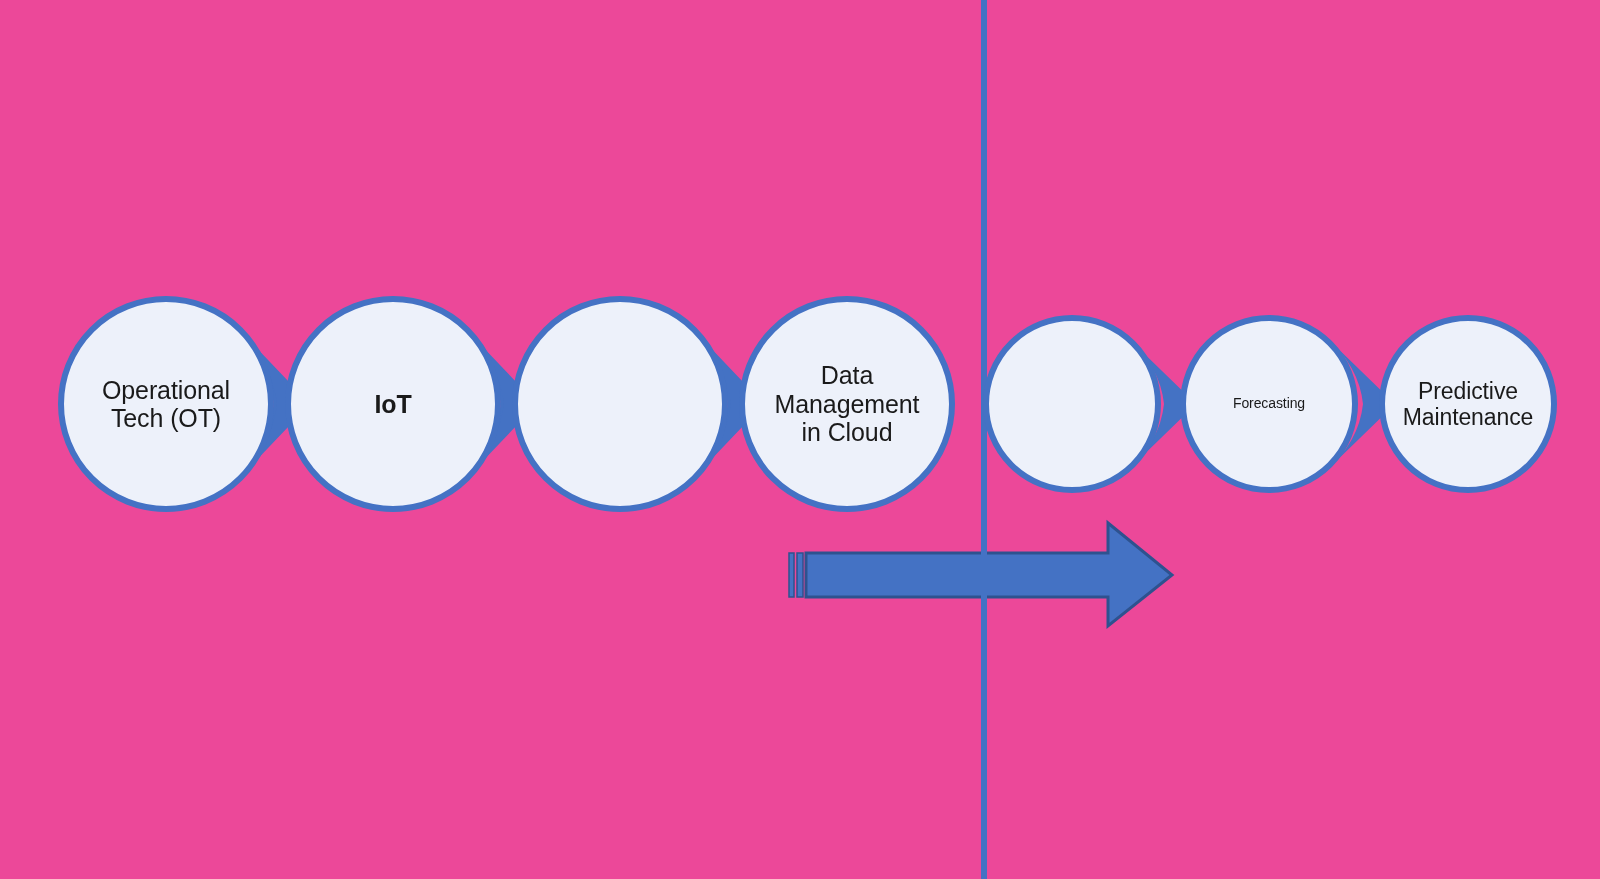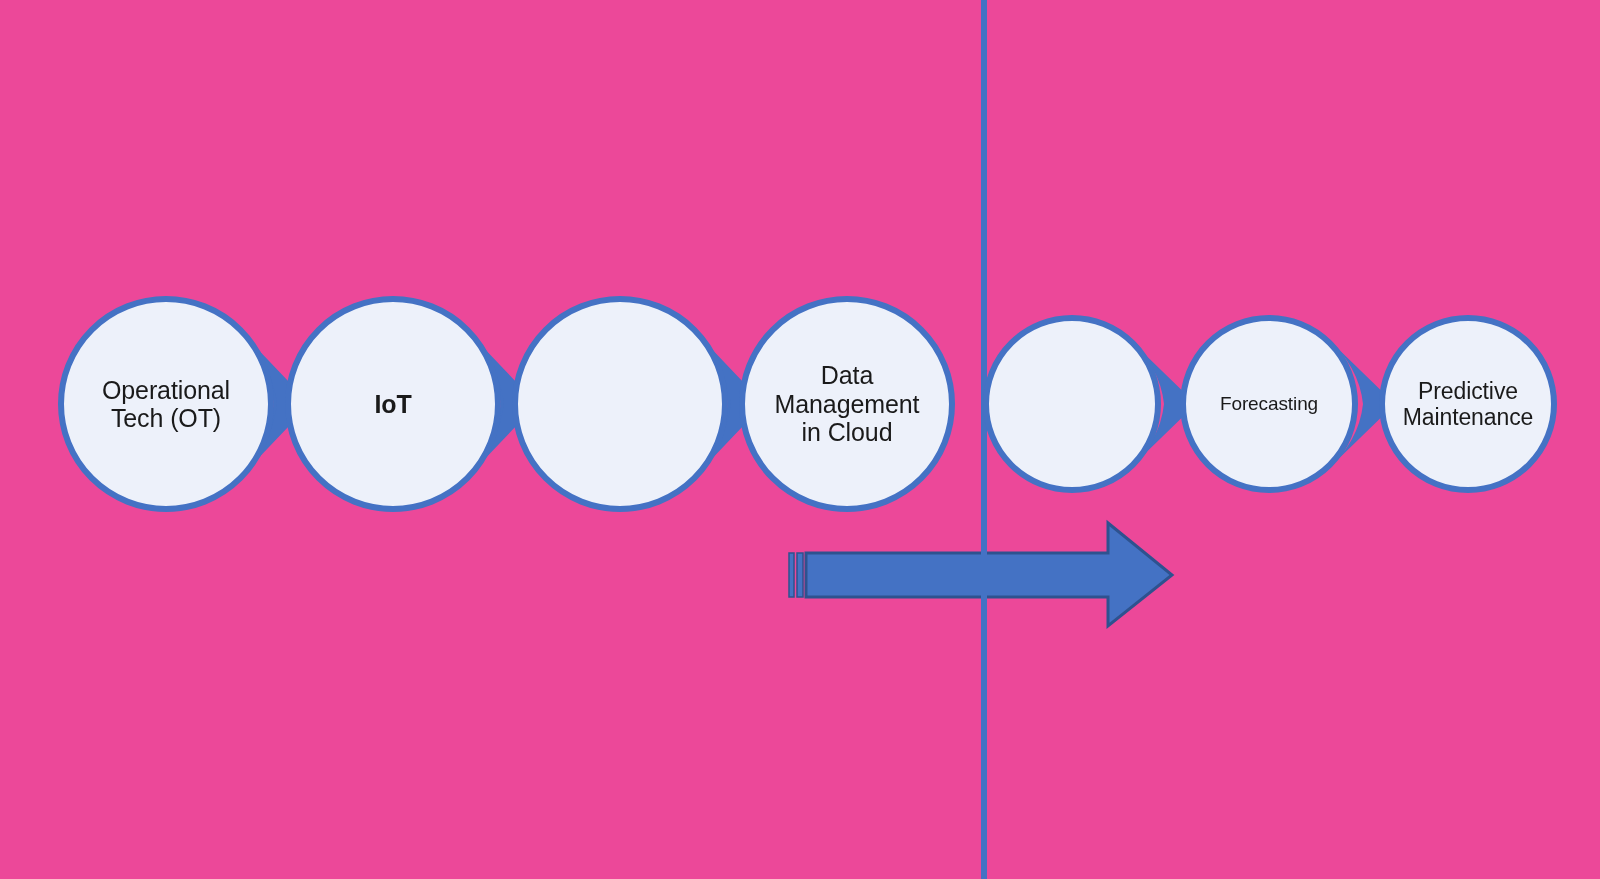--- a/index.html
+++ b/index.html
@@ -92,18 +92,18 @@
 Tech (OT)</div>
 
   <div class="node-label" style="left:285px; top:334px; width:216px; height:140px; font-size:25px;font-weight:bold;">IoT</div>
 
 
   <div class="node-label" style="left:737px; top:334px; width:220px; height:140px; font-size:25px;">Data
 Management
 in Cloud</div>
 
 
-  <div class="node-label" style="left:1183px; top:354px; width:172px; height:100px; font-size:19px;">Forecasting</div>
+  <div class="node-label" style="left:1183px; top:354px; width:172px; height:100px; font-size:14px;">Forecasting</div>
 
   <div class="node-label" style="left:1378px; top:354px; width:180px; height:100px; font-size:23px;">Predictive
 Maintenance</div>
 
 </div>
 
 </body></html>

